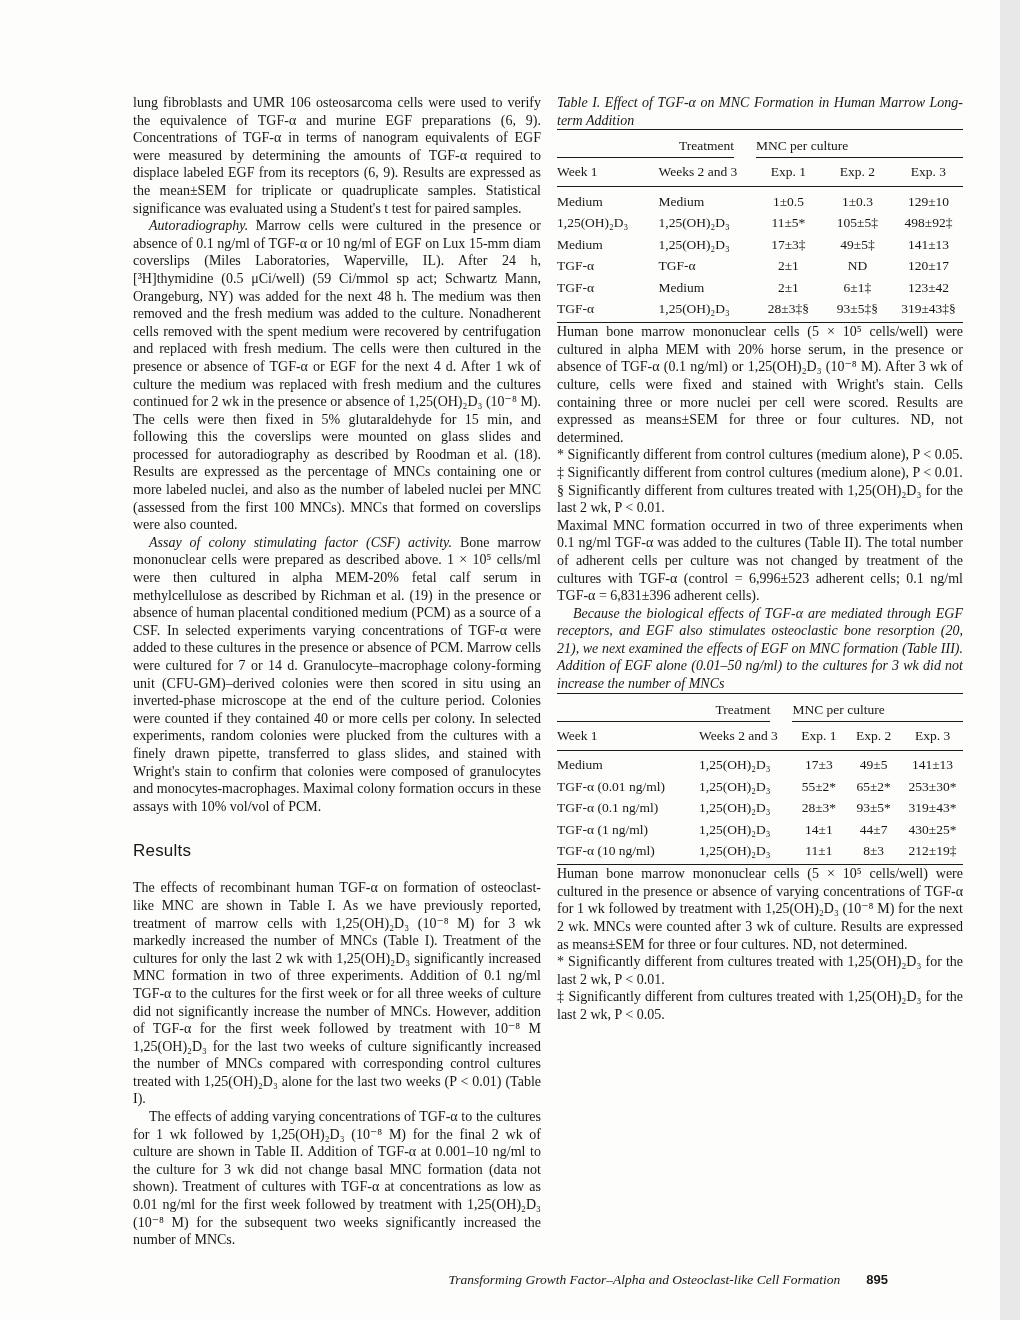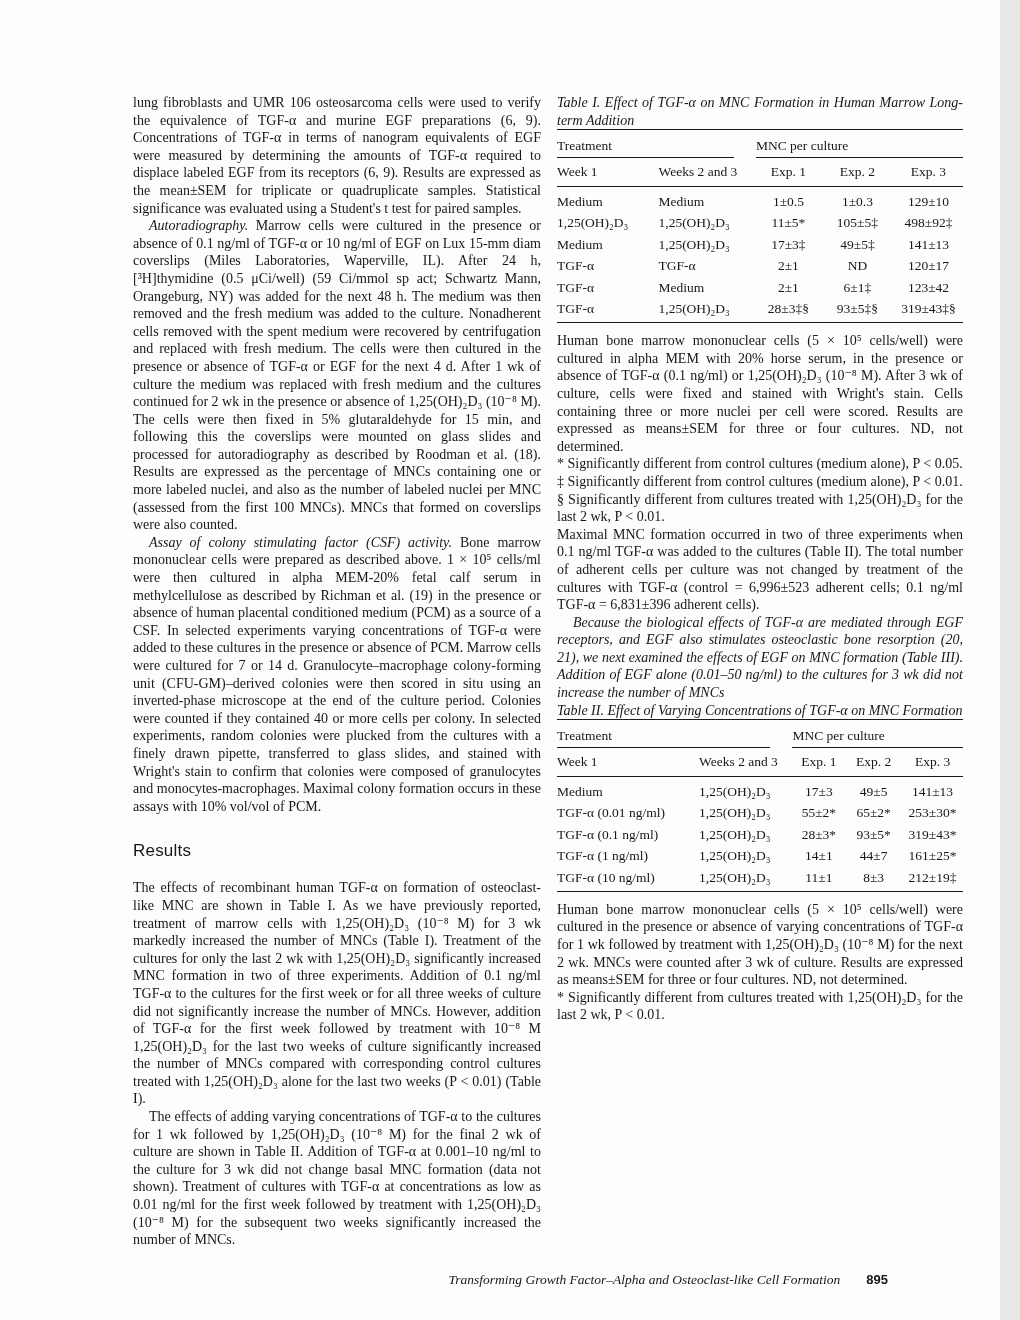--- a/index.html
+++ b/index.html
@@ -30,30 +30,30 @@
     margin:0 0 9px 0;text-align:left;
   }
   table.datatable{
     width:100%;border-collapse:collapse;
     font-size:13.5px;line-height:15px;
     border-top:1.4px solid #1a1a1a;
   }
   table.datatable th{font-weight:normal;text-align:left;}
   tr.group th{padding:7px 0 0 0;}
   .grp{border-bottom:1px solid #1a1a1a;padding:1px 0 4px 0;}
-  .grp.gap{margin-right:22px;}
+  .grp.gap{margin-right:22px;text-align:right;}
   tr.cols th{padding:6px 0 7px 0;border-bottom:1.4px solid #1a1a1a;margin-left:36px;}
   table.datatable tbody td{padding:3px 0 3.5px 0;}
   table.datatable tbody tr:first-child td{padding-top:6.5px;}
   table.datatable tbody tr:last-child td{border-bottom:1.4px solid #1a1a1a;padding-bottom:6px;}
   table.datatable th:nth-child(n+3),
   table.datatable td:nth-child(n+3){text-align:center;}
   table.datatable td.nd{text-align:center;}
 
-  .footnotes{margin-top:9px;font-size:12.7px;line-height:17.4px;}
+  .footnotes{font-size:12.7px;line-height:17.4px;}
   .footnotes p{margin:0;text-align:justify;}
 
   .rc-para{margin-top:50px;}
   .rc-para + .rc-para{margin-top:0;font-style:italic;}
   .caption2{margin-top:50px;}
 
   .footer{
     position:absolute;top:1272px;left:0;right:112px;
     text-align:right;font-size:13.5px;white-space:nowrap;
   }
@@ -157,21 +157,20 @@
     <div class="footnotes">
       <p>Human bone marrow mononuclear cells (5 × 10⁵ cells/well) were cultured in alpha MEM with 20% horse serum, in the presence or absence of TGF-α (0.1 ng/ml) or 1,25(OH)₂D₃ (10⁻⁸ M). After 3 wk of culture, cells were fixed and stained with Wright's stain. Cells containing three or more nuclei per cell were scored. Results are expressed as means±SEM for three or four cultures. ND, not determined.</p>
       <p>* Significantly different from control cultures (medium alone), P &lt; 0.05.</p>
       <p>‡ Significantly different from control cultures (medium alone), P &lt; 0.01.</p>
       <p>§ Significantly different from cultures treated with 1,25(OH)₂D₃ for the last 2 wk, P &lt; 0.01.</p>
     </div>
 
     <p class="rc-para"><span>Maximal MNC formation occurred in two of three experiments when 0.1 ng/ml TGF-α was added to the cultures (Table II). The total number of adherent cells per culture was not changed by treatment of the cultures with TGF-α (control = 6,996±523 adherent cells; 0.1 ng/ml TGF-α = 6,831±396 adherent cells).</span></p>
     <p class="rc-para indent"><span>Because the biological effects of TGF-α are mediated through EGF receptors, and EGF also stimulates osteoclastic bone resorption (20, 21), we next examined the effects of EGF on MNC formation (Table III). Addition of EGF alone (0.01–50 ng/ml) to the cultures for 3 wk did not increase the number of MNCs</span></p>
 
-    <p class="tbl-caption caption2">Table II. Effect of Varying Concentrations of TGF-α on MNC Formation</p>
 
     <table class="datatable">
       <colgroup>
         <col style="width:35%">
           <col style="width:23%">
           <col style="width:13%">
           <col style="width:14%">
           <col style="width:15%">
       </colgroup>
       <thead>
@@ -211,35 +210,36 @@
             <td>1,25(OH)₂D₃</td>
             <td>28±3*</td>
             <td>93±5*</td>
             <td>319±43*</td>
           </tr>
           <tr>
             <td>TGF-α (1 ng/ml)</td>
             <td>1,25(OH)₂D₃</td>
             <td>14±1</td>
             <td>44±7</td>
-            <td>161±25*</td>
+            <td>430±25*</td>
           </tr>
           <tr>
             <td>TGF-α (10 ng/ml)</td>
             <td>1,25(OH)₂D₃</td>
             <td>11±1</td>
             <td>8±3</td>
             <td>212±19‡</td>
           </tr>
         </tbody>
     </table>
 
     <div class="footnotes">
       <p>Human bone marrow mononuclear cells (5 × 10⁵ cells/well) were cultured in the presence or absence of varying concentrations of TGF-α for 1 wk followed by treatment with 1,25(OH)₂D₃ (10⁻⁸ M) for the next 2 wk. MNCs were counted after 3 wk of culture. Results are expressed as means±SEM for three or four cultures. ND, not determined.</p>
       <p>* Significantly different from cultures treated with 1,25(OH)₂D₃ for the last 2 wk, P &lt; 0.01.</p>
+      <p>‡ Significantly different from cultures treated with 1,25(OH)₂D₃ for the last 2 wk, P &lt; 0.05.</p>
     </div>
   </div>
 
   <div class="footer">
     <span class="rtitle">Transforming Growth Factor–Alpha and Osteoclast-like Cell Formation</span><span class="pnum">895</span>
   </div>
 
 </div>
 
 </body></html>

